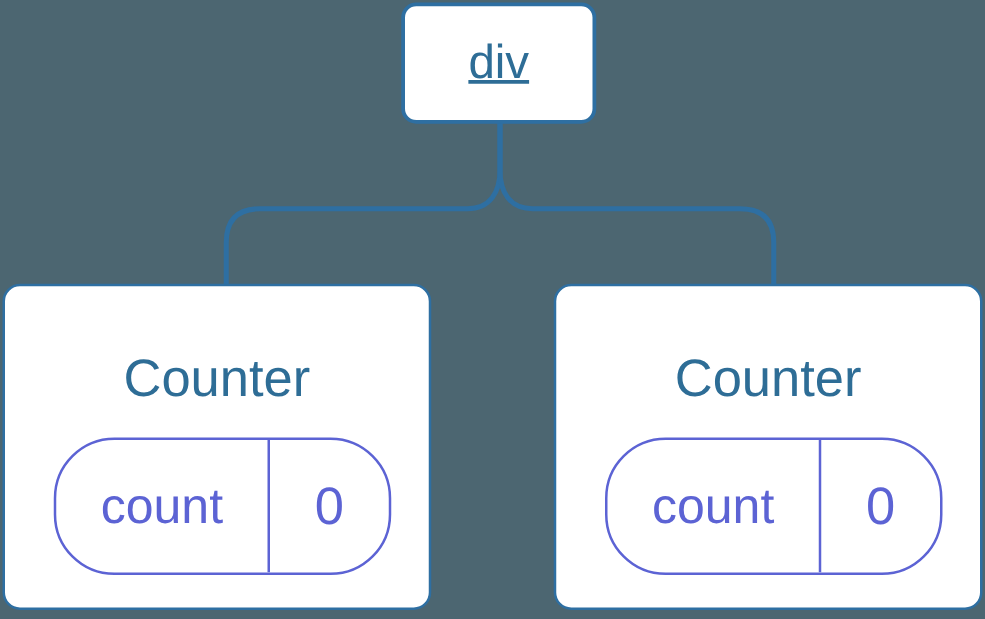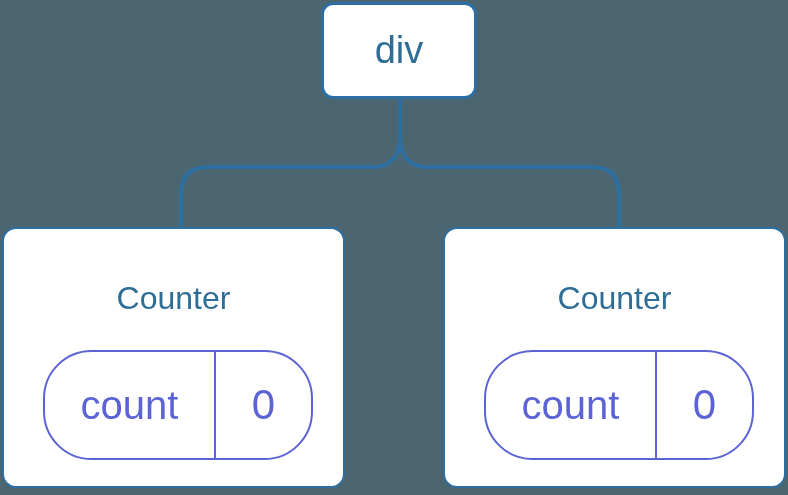--- a/index.html
+++ b/index.html
@@ -28,41 +28,42 @@
   .connectors path{
     fill:none;
     stroke:var(--line);
     stroke-width:4;
   }
   .node{
     position:absolute;
     background:var(--node-bg);
     border:3px solid var(--line);
     border-radius:12px;
+    text-decoration:underline;
   }
   .root-node{
     left:321px; top:2px;
     width:156px; height:97px;
     display:flex; align-items:center; justify-content:center;
     font-size:38px; font-weight:500;
     color:var(--node-text);
   }
   .component-node{
     border-width:2.5px;
     border-radius:14px;
     top:227px;
     width:343px; height:261px;
   }
   .component-node.left{ left:2px; }
   .component-node.right{ left:443px; }
   .component-title{
     position:absolute; top:53px; left:0;
     width:100%;
     text-align:center;
-    font-size:32px; font-weight:500;
+    font-size:42px; font-weight:500;
     line-height:1;
     color:var(--node-text);
   }
   .state-pill{
     position:absolute; top:121px; left:39px;
     width:270px; height:110px;
     border:2px solid var(--accent);
     border-radius:48.5px;
     display:flex;
     overflow:hidden;

